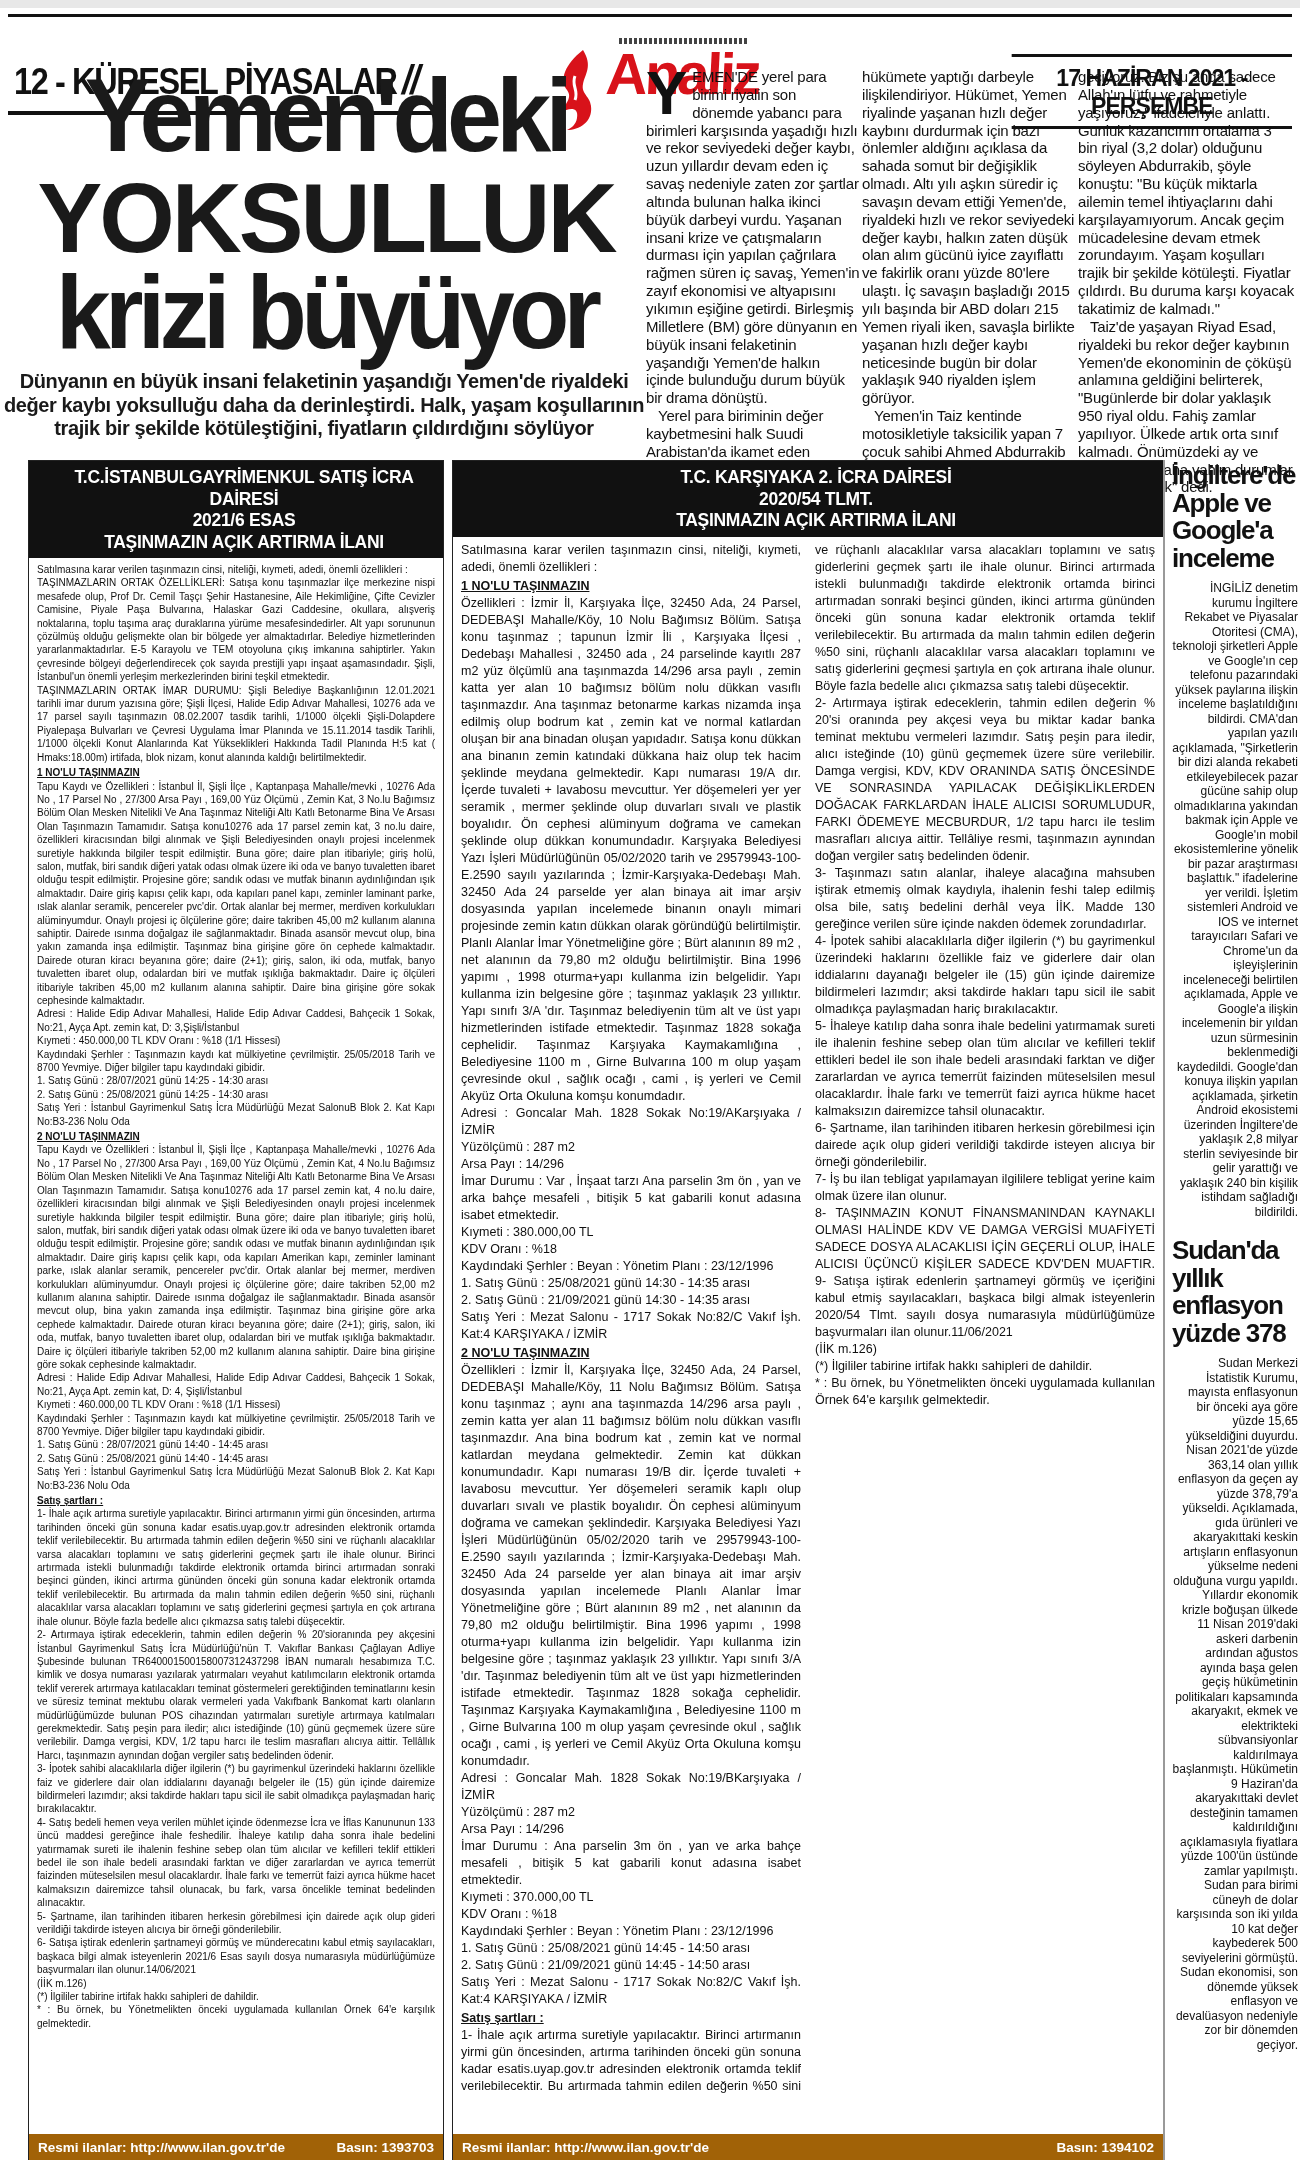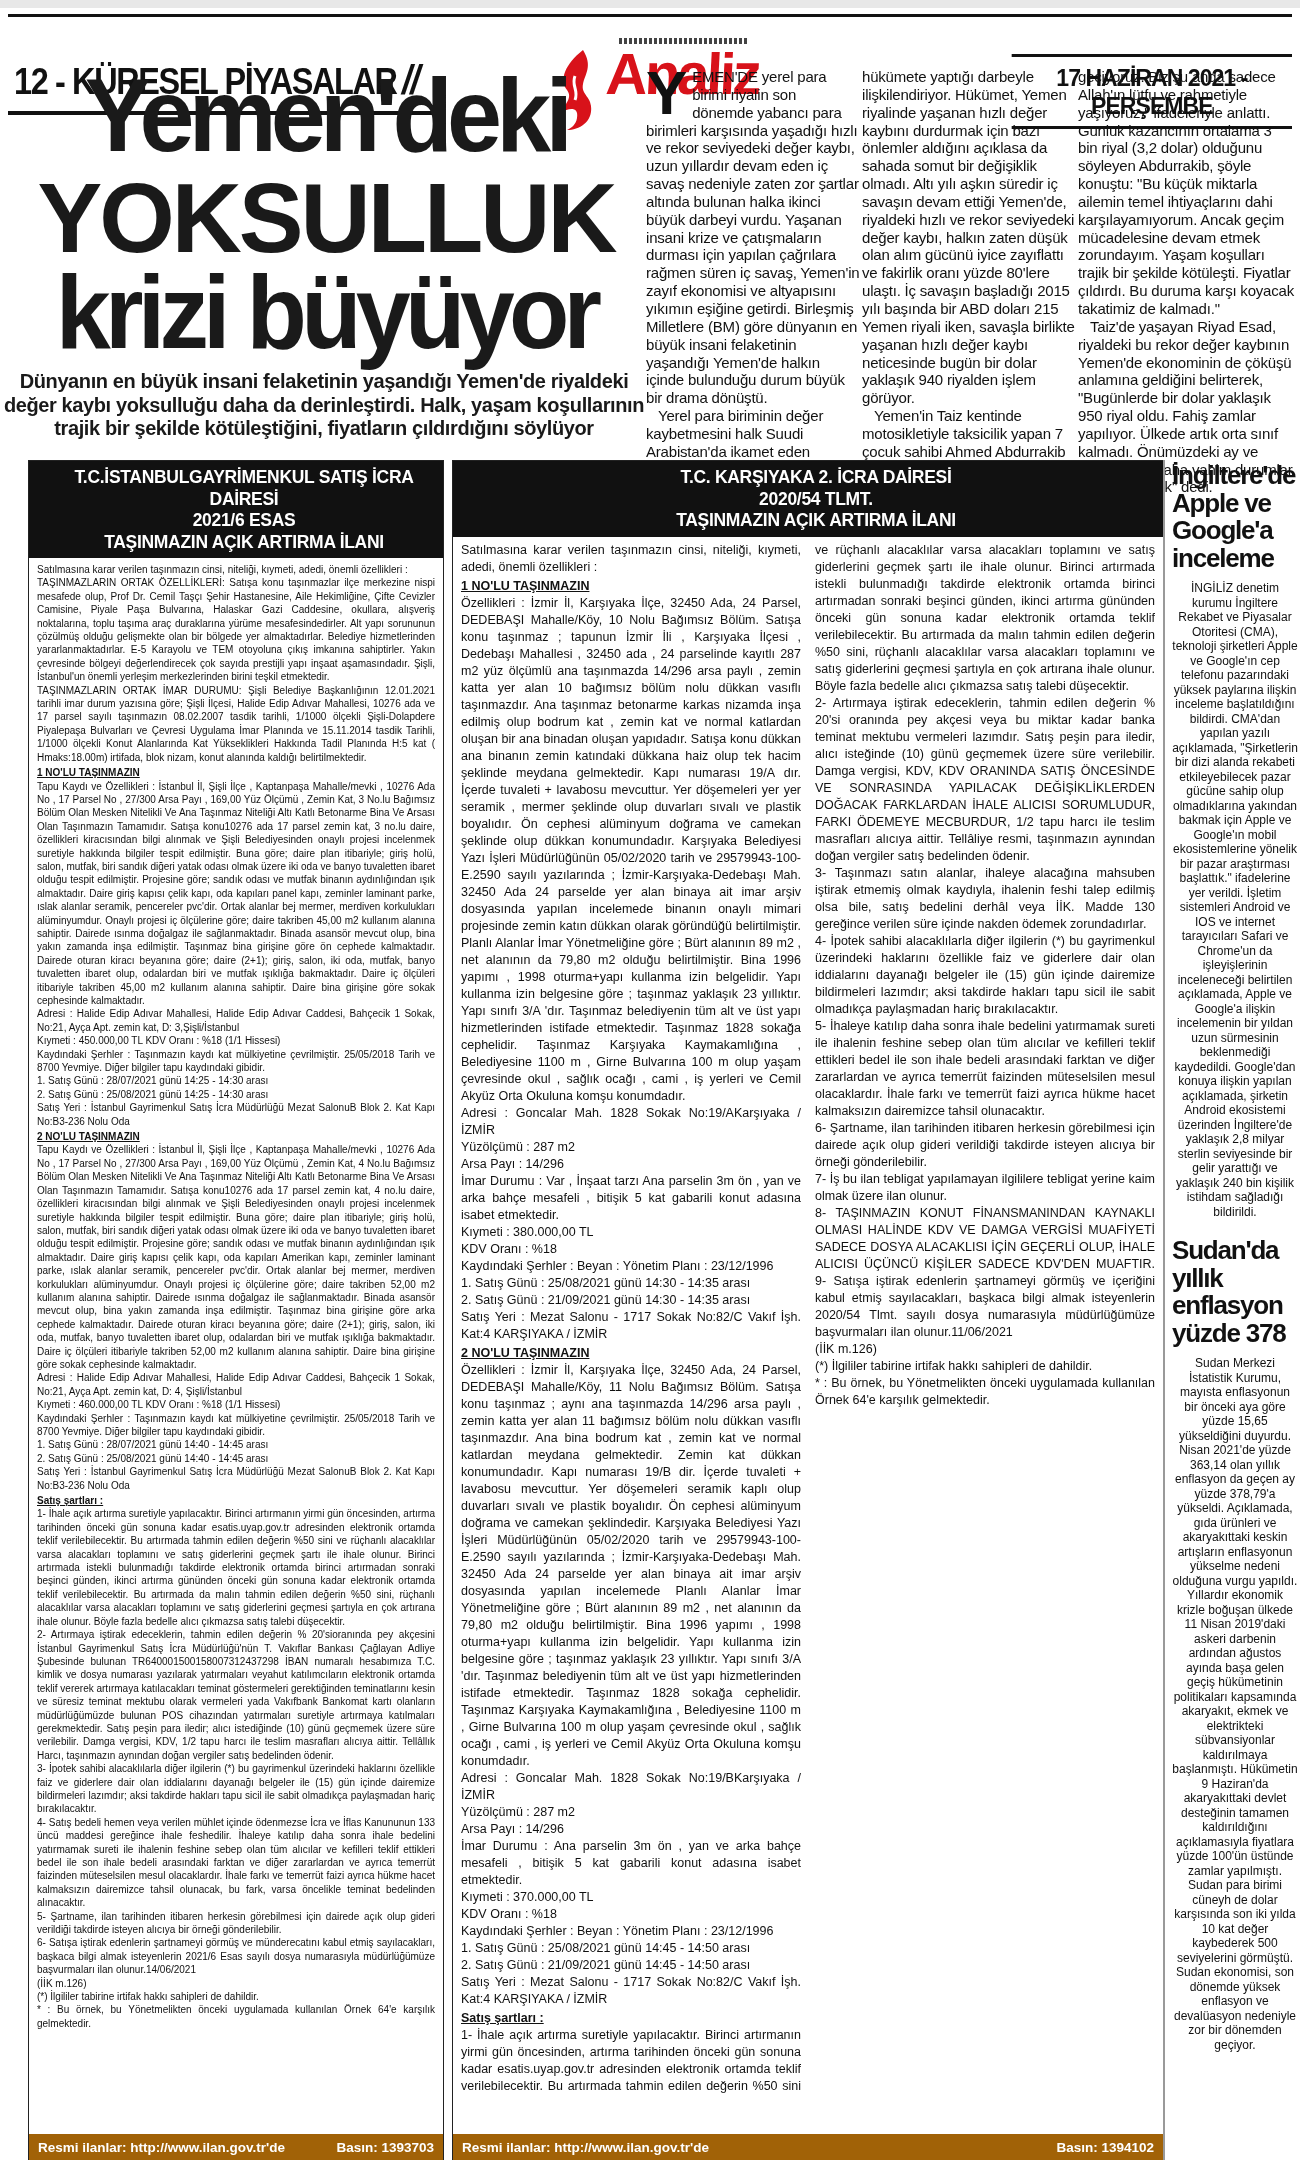--- a/index.html
+++ b/index.html
@@ -47,21 +47,21 @@
       column-count:2;column-gap:14px;column-fill:auto}
   .para-h{font-weight:700;text-decoration:underline;margin-top:2px}
   .notice-foot{position:absolute;left:0;right:0;bottom:0;height:27px;background:#a16207;color:#fff;
      font-weight:700;font-size:13.5px;display:flex;justify-content:space-between;align-items:center;padding:0 9px}
 
   
   #sidebar-rule{position:absolute;left:1163px;top:452px;width:2px;height:1700px;background:#999}
   #sidebar{position:absolute;left:1172px;top:452px;width:126px}
   .sb-title{font-size:26px;line-height:27.5px;font-weight:800;letter-spacing:-1.2px;margin:2px 0 9px 0}
   .sb-title.second{margin-top:18px}
-  .sb-body{font-size:12px;line-height:14.5px;text-align:center}
+  .sb-body{font-size:12px;line-height:14.5px;text-align:right}
 </style>
 </head>
 <body>
 
 <div class="page">
 
   <div class="rule" style="left:8px;top:6px;width:1284px;height:3px"></div>
   <div id="section-label">
     <span>12 - KÜRESEL PİYASALAR</span><span id="section-slashes">//</span>
   </div>

